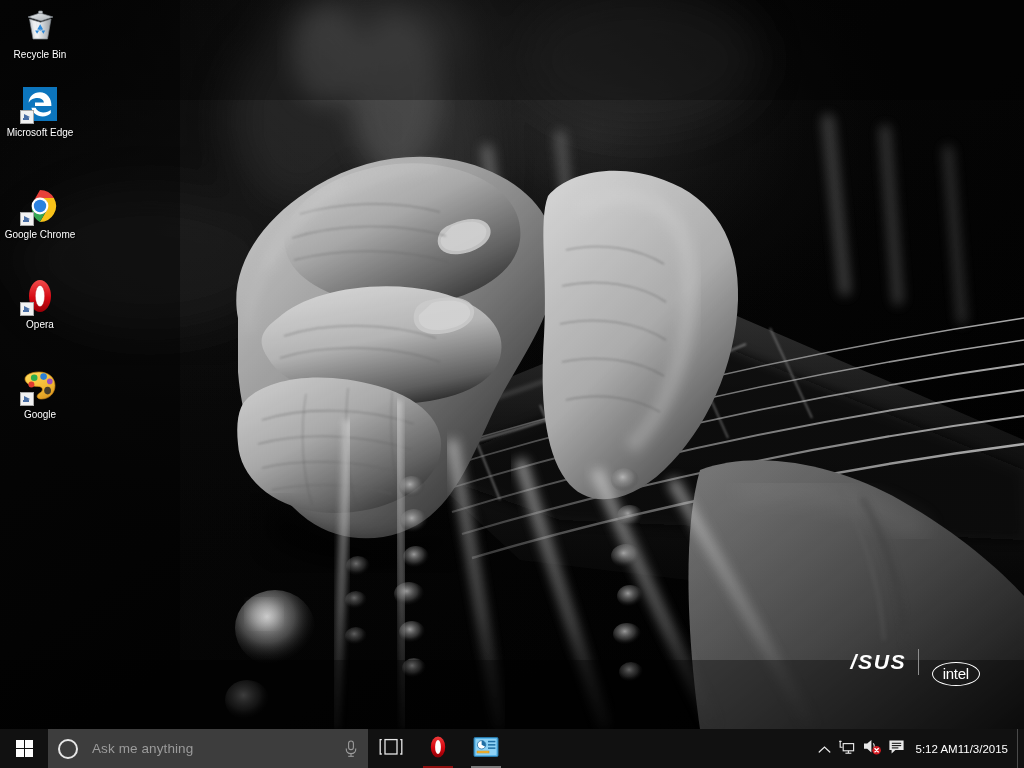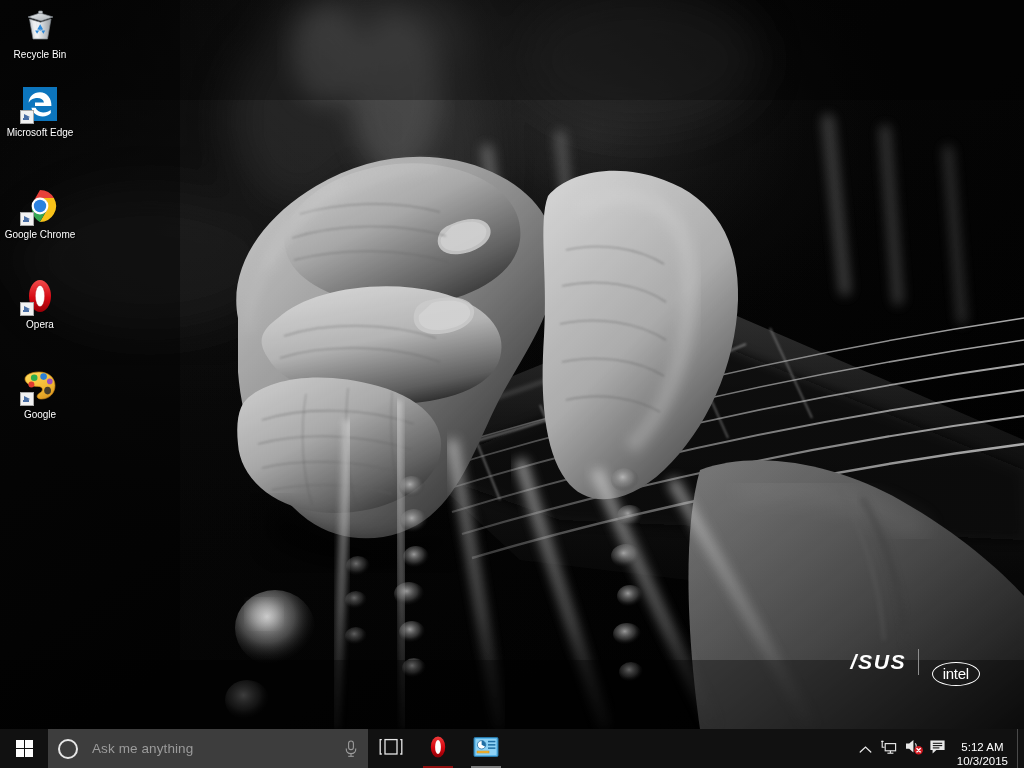--- a/index.html
+++ b/index.html
@@ -231,23 +231,22 @@
     height: 39px;
     display: flex;
     align-items: center;
     justify-content: center;
     position: relative;
   }
   #clock {
     height: 39px;
     padding: 0 9px 0 7px;
     display: flex;
-    flex-direction: column;
     align-items: center;
-    justify-content: flex-end;
+    justify-content: flex-start;
     color: #ffffff;
     font-size: 11.5px;
     line-height: 14px;
     font-family: "Liberation Sans", sans-serif;
     white-space: nowrap;
   }
   #show-desktop {
     width: 6px;
     height: 39px;
     border-left: 1px solid #4a4a4a;
@@ -752,20 +751,20 @@
             <path d="M1.4 1.6 L15.6 1.6 L15.6 11 L7.4 11 L3.6 14.4 L3.6 11 L1.4 11 Z" fill="#e8e8e8"></path>
             <line x1="3.8" y1="4.3" x2="13.2" y2="4.3" stroke="#141414" stroke-width="1.1"></line>
             <line x1="3.8" y1="6.6" x2="13.2" y2="6.6" stroke="#141414" stroke-width="1.1"></line>
             <line x1="3.8" y1="8.9" x2="10.4" y2="8.9" stroke="#141414" stroke-width="1.1"></line>
           </svg>
         </span>
       </div>
 
       <div id="clock">
         <div>5:12 AM</div>
-        <div>10/3/2015</div>
+        <div>11/3/2015</div>
       </div>
 
       <div id="show-desktop"></div>
     </div>
   </div>
 
 </div>
 
 </body></html>

